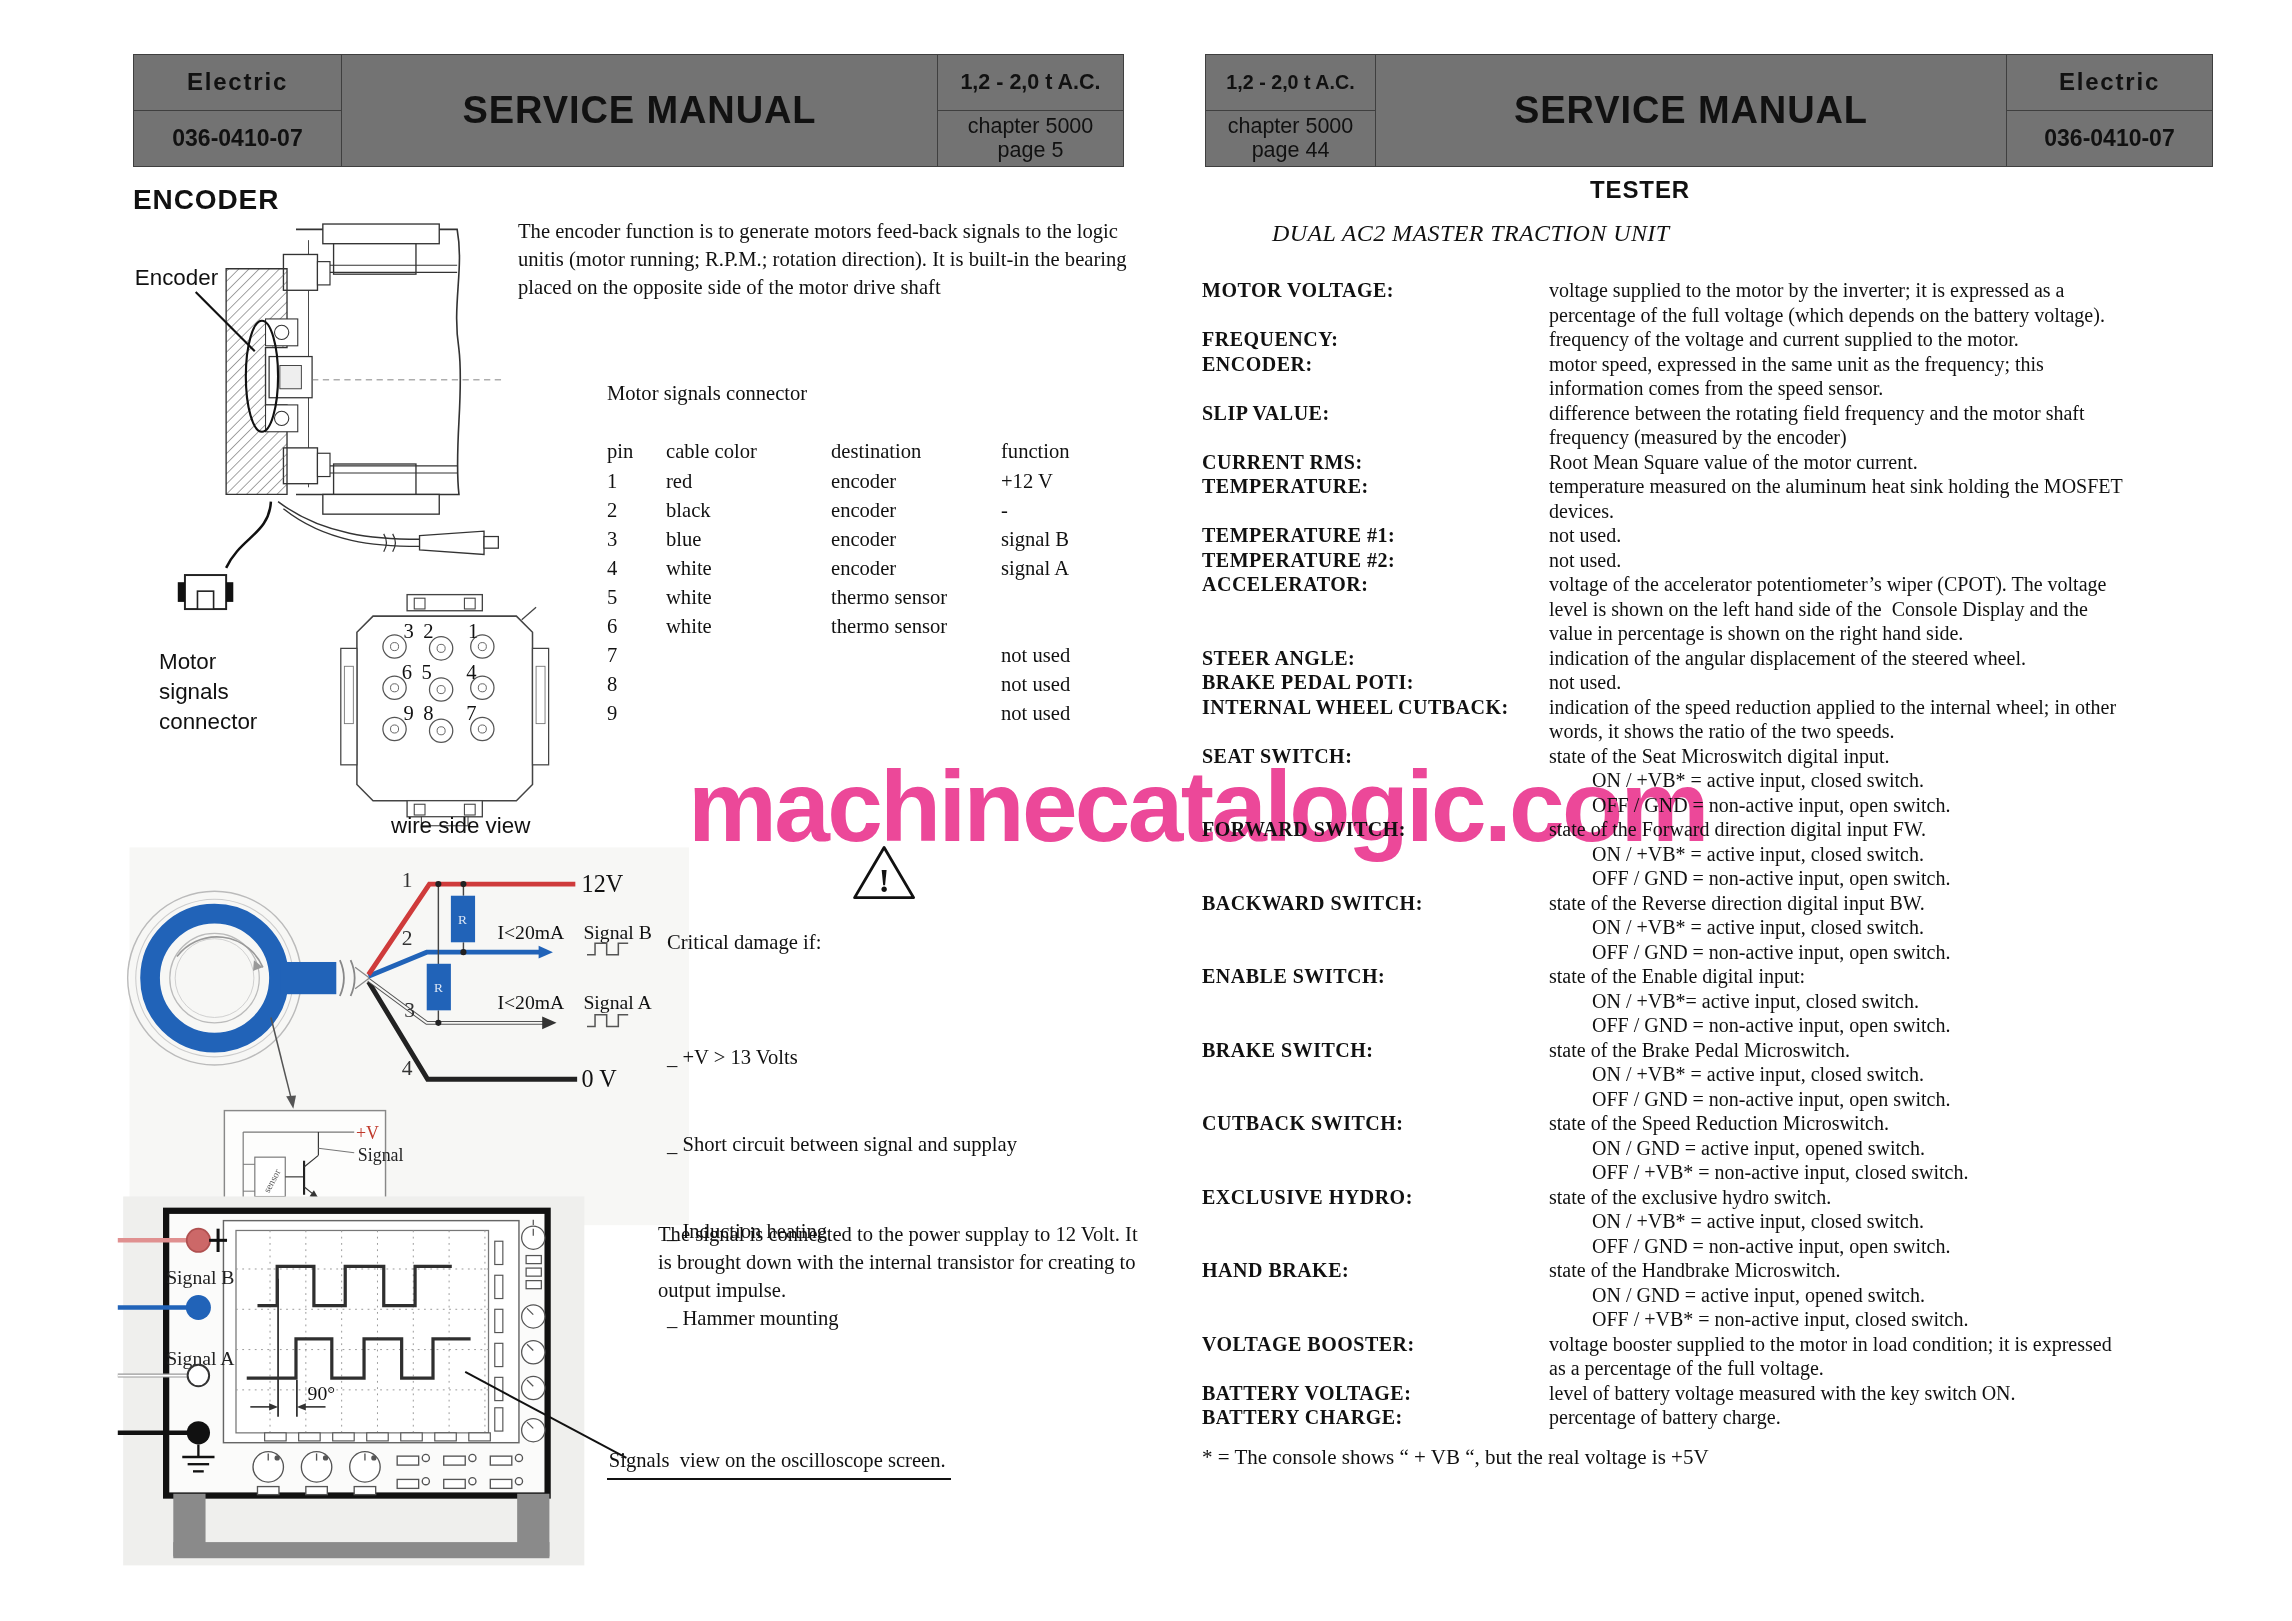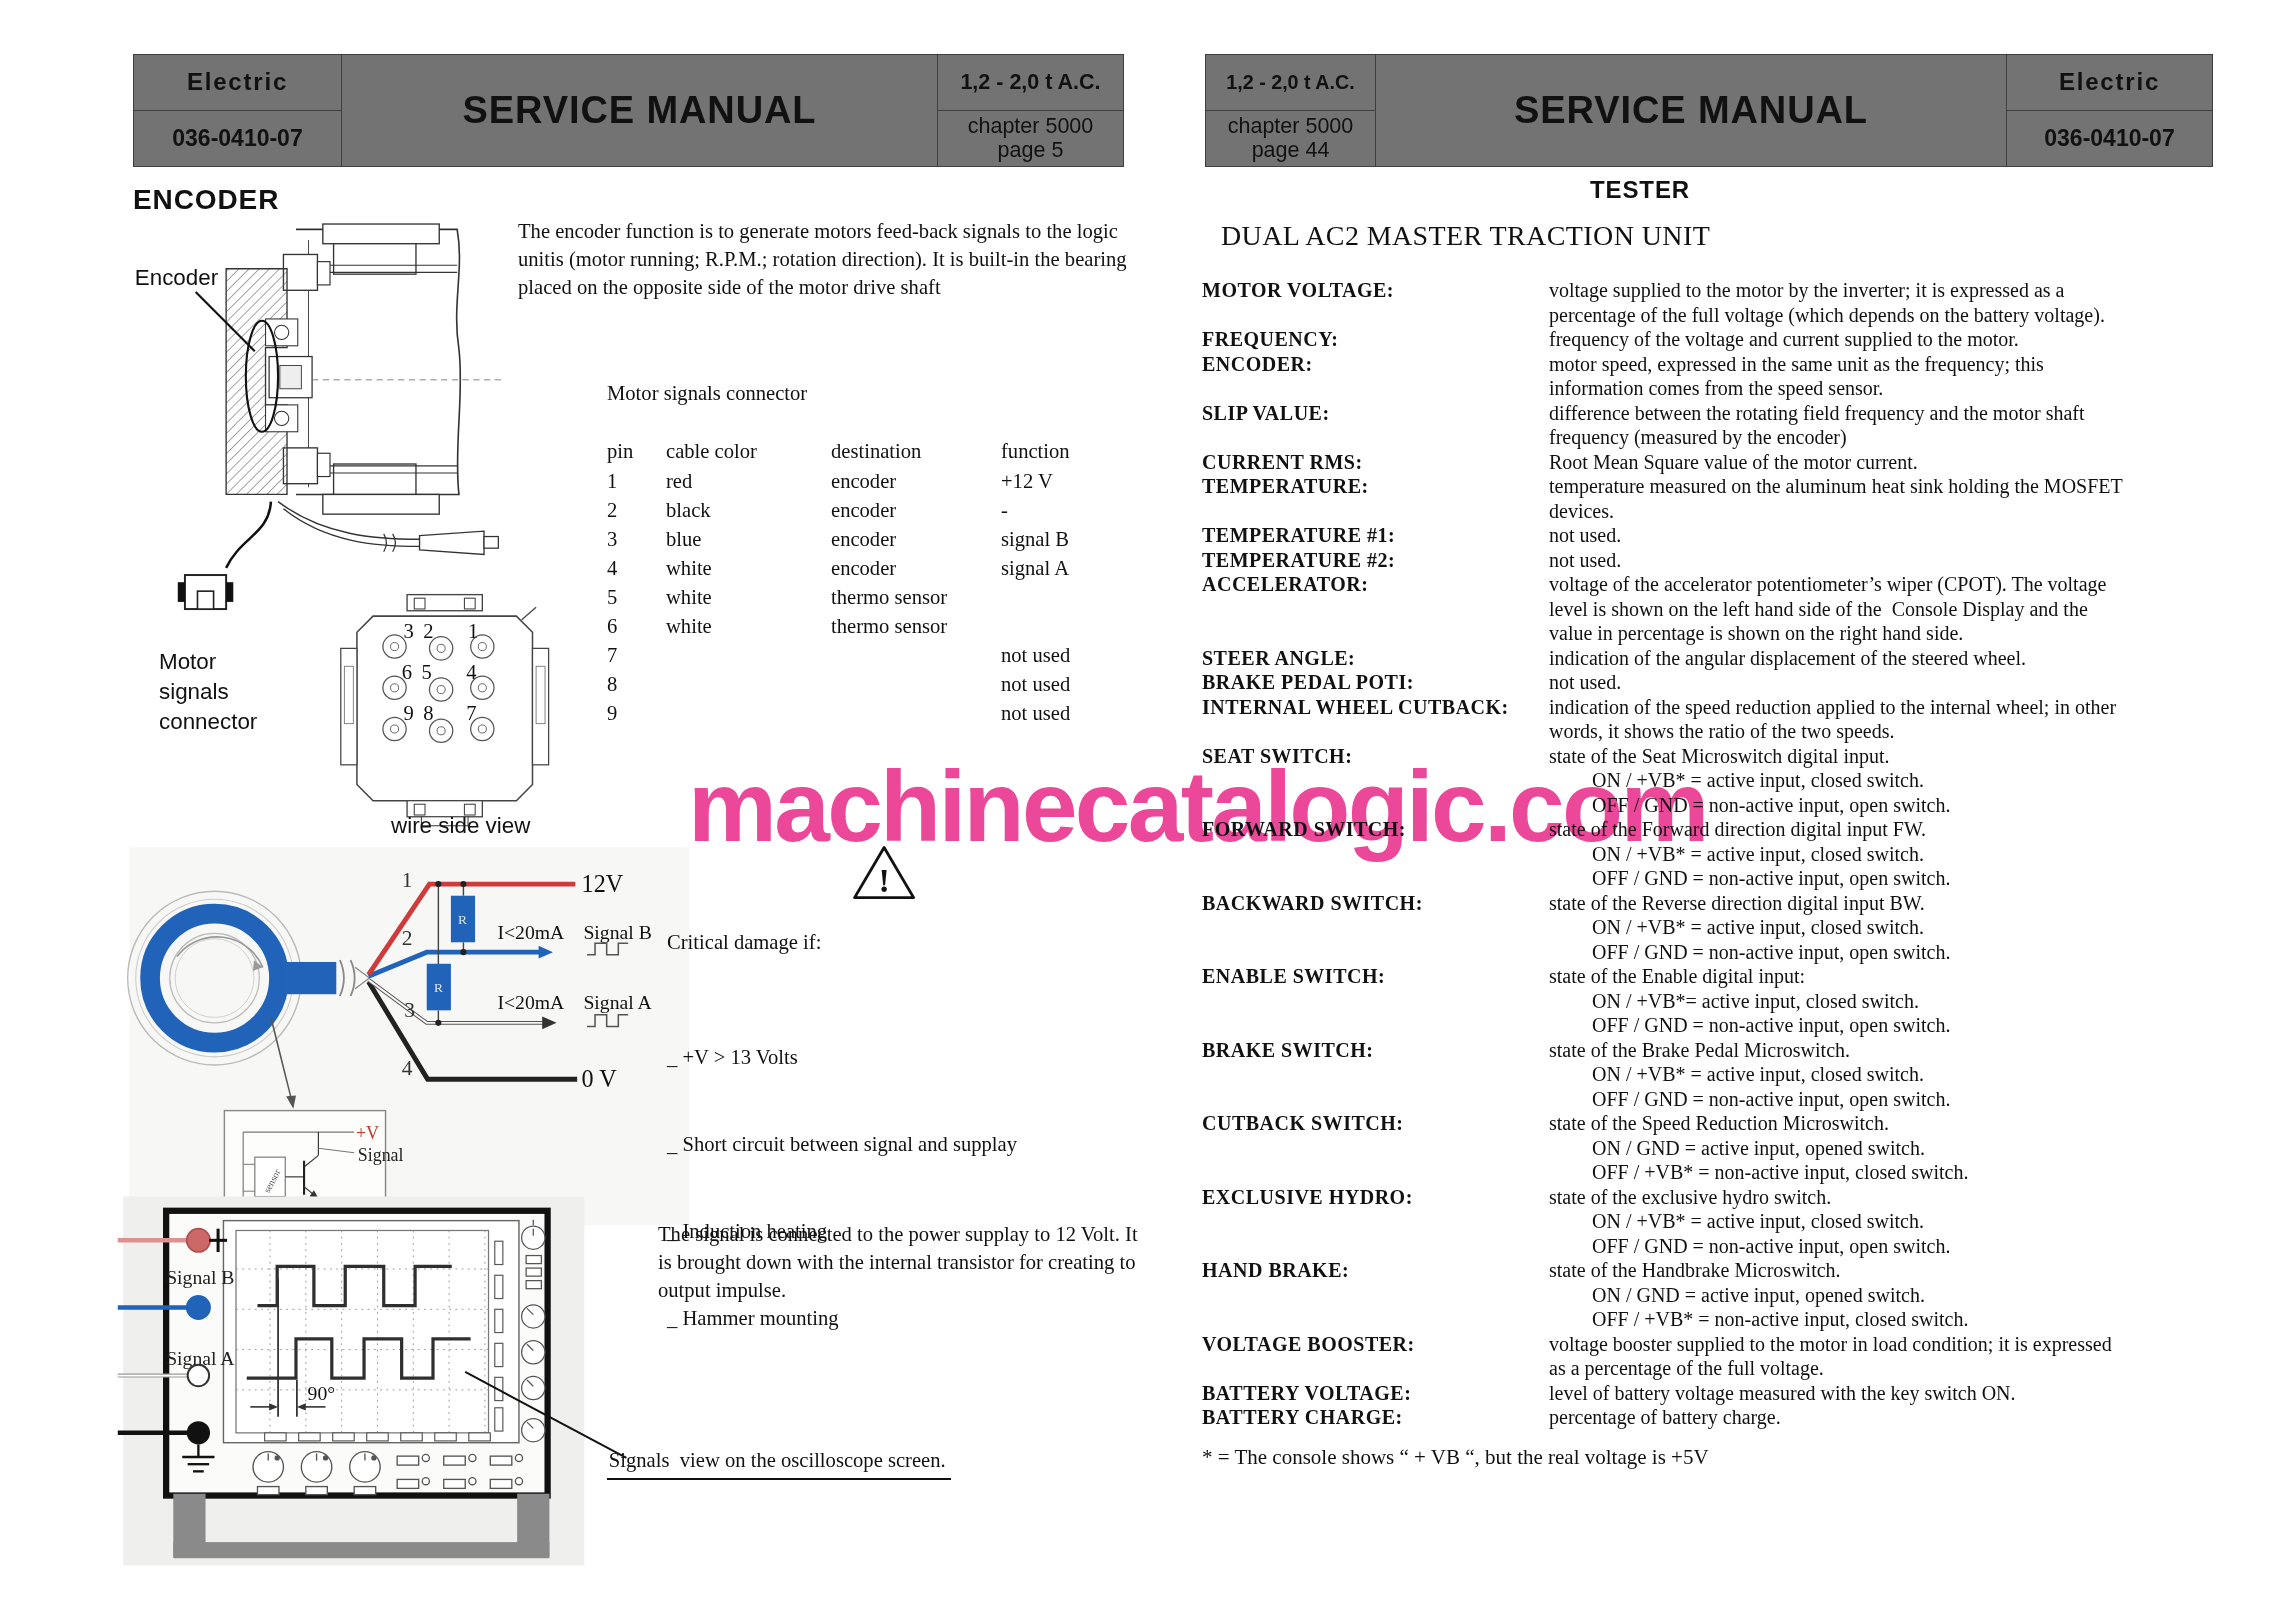--- a/index.html
+++ b/index.html
@@ -485,21 +485,21 @@
     </div>
     <div class="hdr-title">SERVICE MANUAL</div>
     <div class="cellstack stk-r">
       <div class="c topcell hdr-brand">Electric</div>
       <div class="c hdr-code">036-0410-07</div>
     </div>
   </div>
 
   <div class="abs sans" style="left:1134px;top:176px;width:1012px;text-align:center;font-weight:700;font-size:24px;letter-spacing:0.9px;">TESTER</div>
 
-  <div class="abs serif" style="left:1221px;top:220px;font-size:28px;letter-spacing:0.4px;">DUAL AC2 MASTER TRACTION UNIT</div>
+  <div class="abs serif" style="left:1272px;top:220px;font-size:24px;letter-spacing:0.4px;font-style:italic;">DUAL AC2 MASTER TRACTION UNIT</div>
 
   <div id="tester-entries">
       <div class="entry">
         <div class="term">MOTOR VOLTAGE:</div>
         <div class="defs">
           <div class="def-line">voltage supplied to the motor by the inverter; it is expressed as a</div>
           <div class="def-line">percentage of the full voltage (which depends on the battery voltage).</div>
         </div>
       </div>
       <div class="entry">

